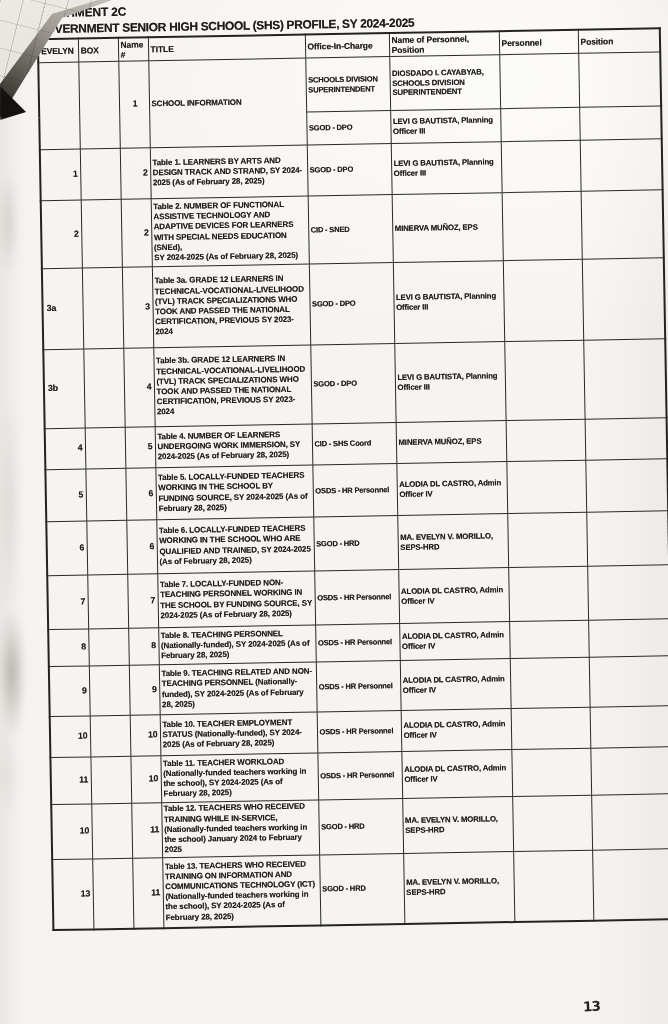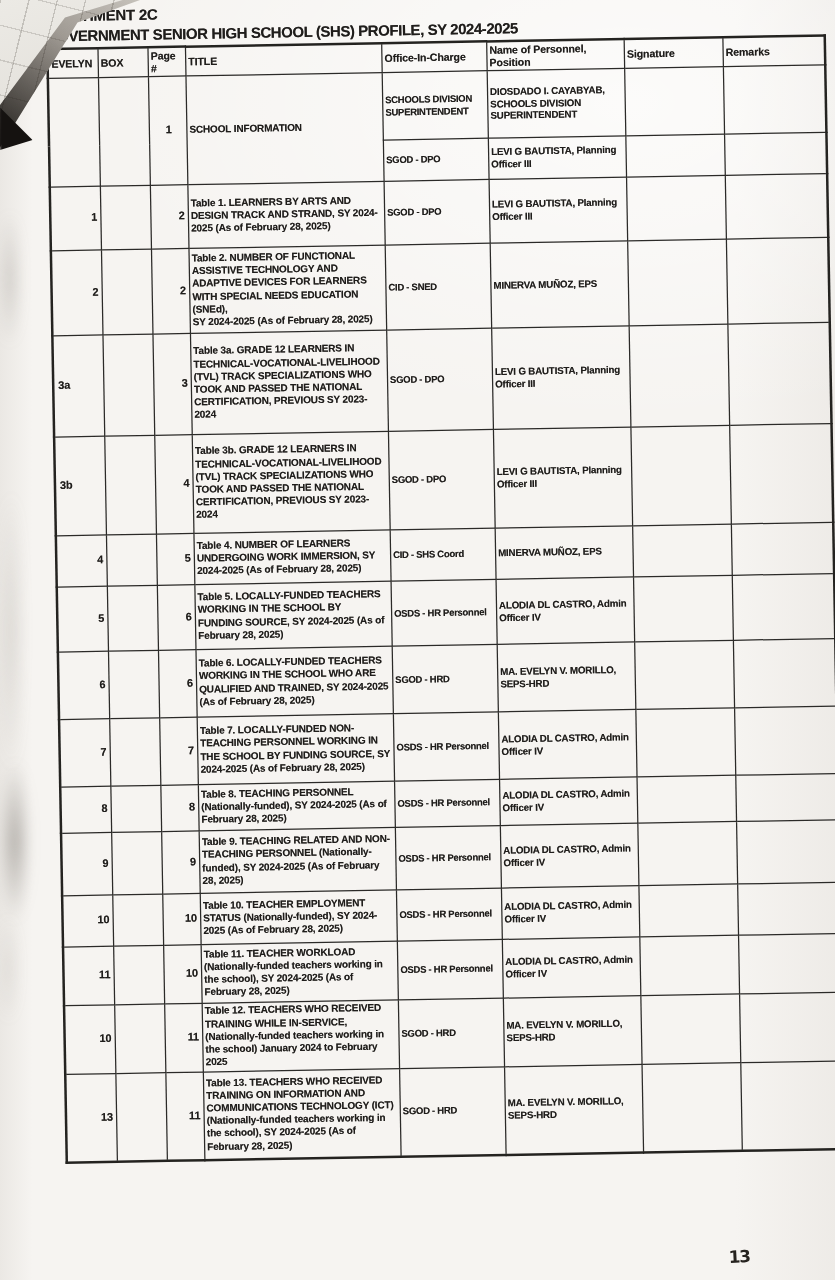--- a/index.html
+++ b/index.html
@@ -114,26 +114,26 @@
         <col style="width:157px">
       <col style="width:84px">
         <col style="width:110px">
         <col style="width:79px">
         <col style="width:82px">
     </colgroup>
     <thead>
       <tr style="height:18px">
         <th>EVELYN</th>
         <th>BOX</th>
-        <th>Page #</th>
+        <th>Name #</th>
         <th>TITLE</th>
         <th>Office-In-Charge</th>
         <th>Name of Personnel, Position</th>
-        <th>Signature</th>
-        <th>Remarks</th>
+        <th>Personnel</th>
+        <th>Position</th>
       </tr>
     </thead>
     <tbody>
       <tr style="height:54px">
         <td class="num" rowspan="2"></td>
         <td rowspan="2"></td>
         <td class="page" rowspan="2" style="text-align:center;padding-right:0">1</td>
         <td class="title" rowspan="2">SCHOOL INFORMATION</td>
         <td class="office">SCHOOLS DIVISION SUPERINTENDENT</td>
         <td class="pers">DIOSDADO I. CAYABYAB, SCHOOLS DIVISION SUPERINTENDENT</td>

